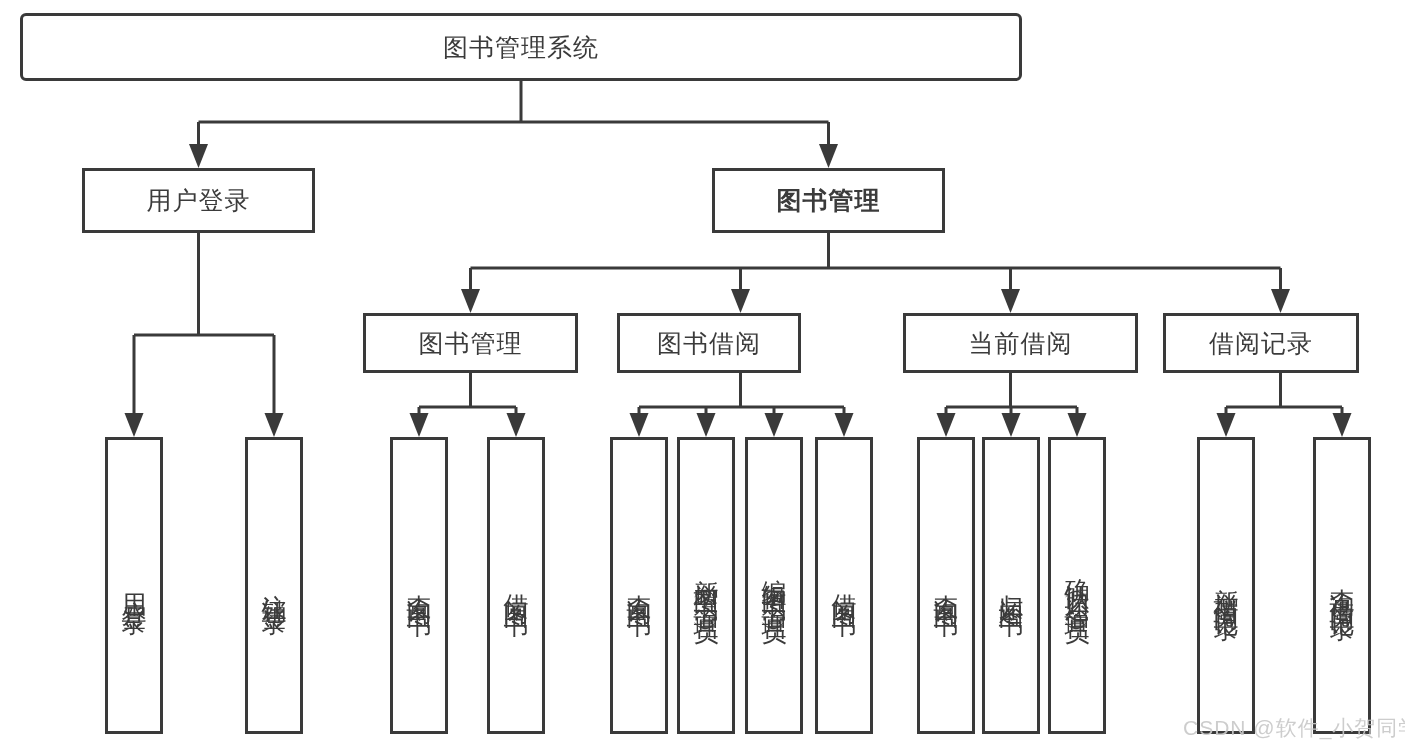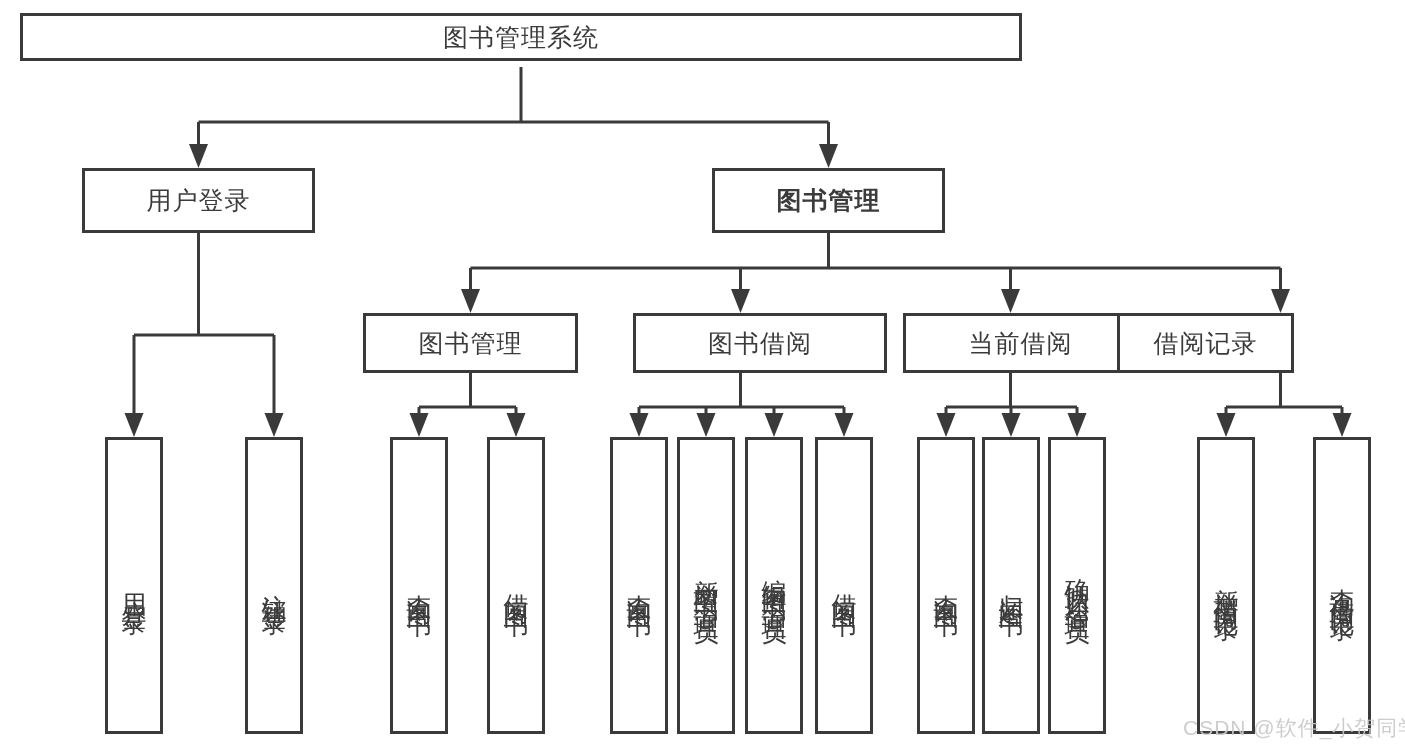--- a/index.html
+++ b/index.html
@@ -104,41 +104,41 @@
       <polygon points="764.5,413 783.5,413 774,437"></polygon>
       <polygon points="834.5,413 853.5,413 844,437"></polygon>
       <polygon points="936.5,413 955.5,413 946,437"></polygon>
       <polygon points="1001.5,413 1020.5,413 1011,437"></polygon>
       <polygon points="1067.5,413 1086.5,413 1077,437"></polygon>
       <polygon points="1216.5,413 1235.5,413 1226,437"></polygon>
       <polygon points="1332.5,413 1351.5,413 1342,437"></polygon>
     </g>
   </svg>
 
-  <div class="node hnode" style="left:20px; top:13px; width:1002px; height:48px;">
+  <div class="node hnode" style="left:20px; top:13px; width:1002px; height:68px;border-radius:6px;">
     <span>图书管理系统</span>
   </div>
 
   <div class="node hnode" style="left:82px; top:168px; width:233px; height:65px;">
     <span>用户登录</span>
   </div>
   <div class="node hnode" style="left:712px; top:168px; width:233px; height:65px;font-weight:bold;">
     <span>图书管理</span>
   </div>
 
   <div class="node hnode" style="left:363px; top:313px; width:215px; height:60px;">
     <span>图书管理</span>
   </div>
-  <div class="node hnode" style="left:633px; top:313px; width:254px; height:60px;font-family:Liberation Serif, serif;">
+  <div class="node hnode" style="left:617px; top:313px; width:184px; height:60px;font-family:Liberation Serif, serif;">
     <span>图书借阅</span>
   </div>
   <div class="node hnode" style="left:903px; top:313px; width:235px; height:60px;">
     <span>当前借阅</span>
   </div>
-  <div class="node hnode" style="left:1117px; top:313px; width:177px; height:60px;">
+  <div class="node hnode" style="left:1163px; top:313px; width:196px; height:60px;">
     <span>借阅记录</span>
   </div>
 
   <div class="node vnode" style="left:105px;">
     <span class="vtext">用户登录</span>
   </div>
   <div class="node vnode" style="left:245px;">
     <span class="vtext">注销登录</span>
   </div>
 

